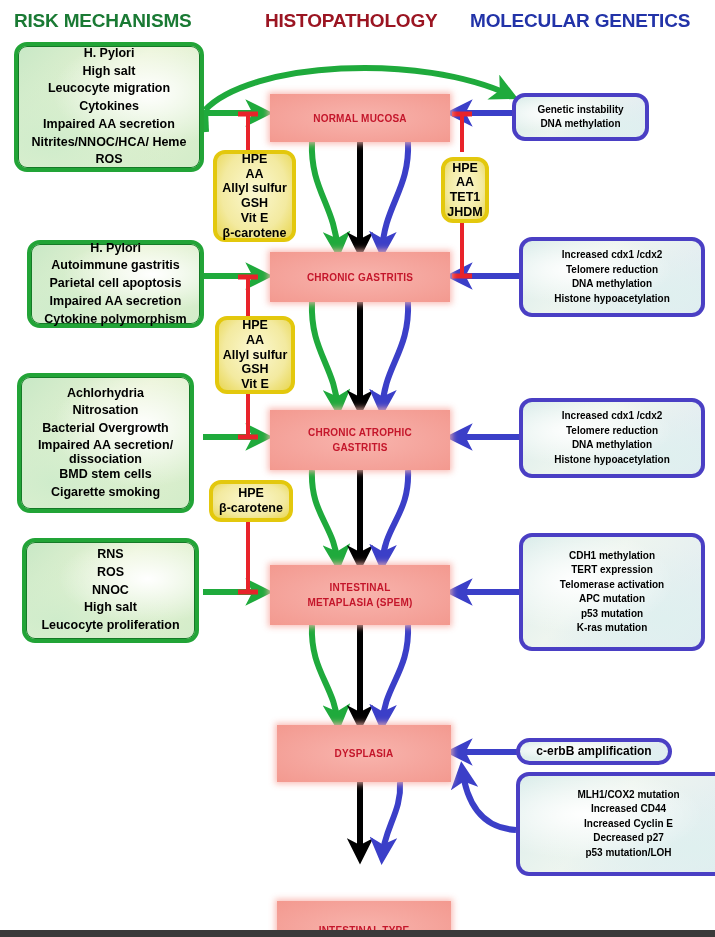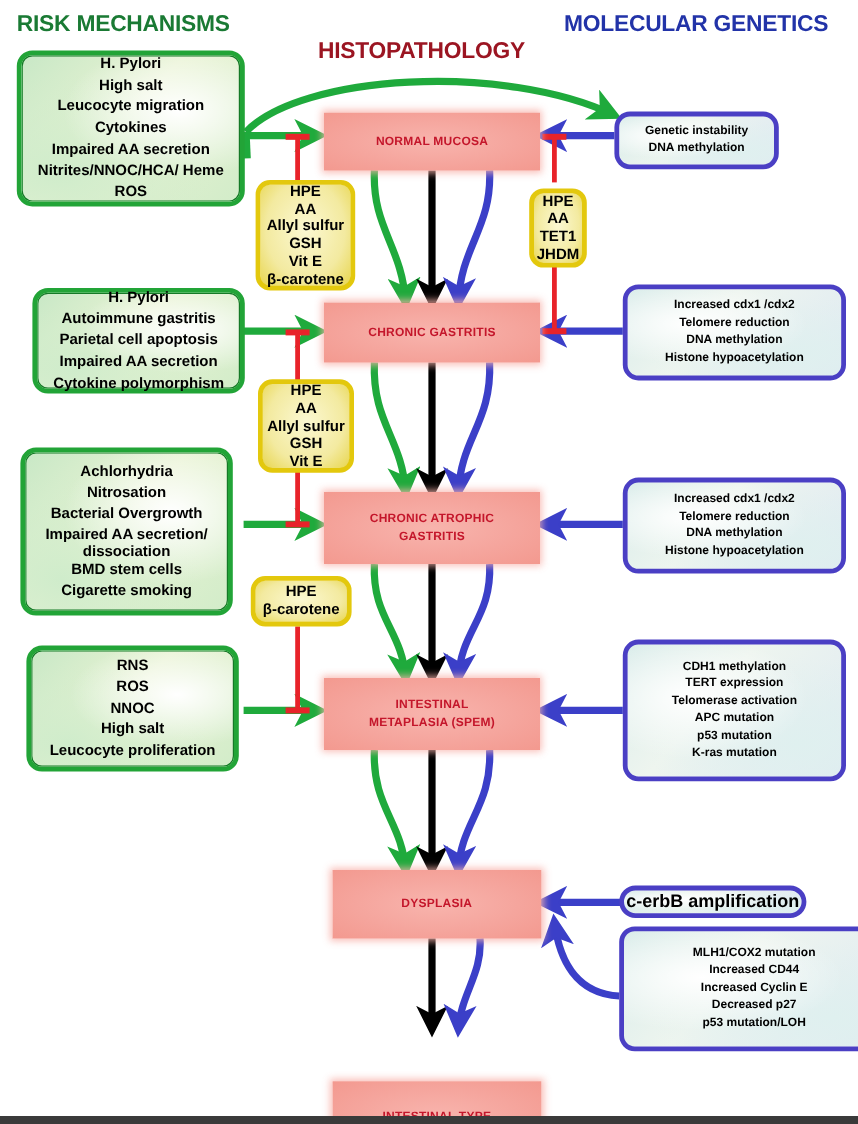--- a/index.html
+++ b/index.html
@@ -7,21 +7,21 @@
   body{
     font-family:"Liberation Sans","DejaVu Sans",sans-serif;
     width:715px;height:937px;position:relative;overflow:hidden;
   }
   #stage{position:relative;width:715px;height:937px;background:#fff;}
 
   svg#wires{position:absolute;left:0;top:0;width:715px;height:937px;pointer-events:none;}
 
   .hdr{position:absolute;font-weight:bold;font-size:19px;letter-spacing:-0.2px;white-space:nowrap;}
   .hdr-risk{left:14px;top:10px;color:#1a7a34;}
-  .hdr-histo{left:265px;top:10px;color:#9b1522;margin-top:22px;}
+  .hdr-histo{left:265px;top:10px;color:#9b1522;}
   .hdr-mol{left:470px;top:10px;color:#2233a8;}
 
   
   .gbox{
     position:absolute;box-sizing:border-box;
     border:4px solid #22a437;border-radius:13px;
     background:
       radial-gradient(ellipse at 72% 38%, #ffffff 0%, rgba(255,255,255,0) 52%),
       radial-gradient(ellipse at 18% 80%, #cfeccb 0%, rgba(207,236,203,0) 60%),
       linear-gradient(135deg,#c8e8c6 0%,#e9f3d4 45%,#d2ecc9 100%);
@@ -38,21 +38,21 @@
     border:4px solid #4a3fc4;border-radius:13px;
     background:
       radial-gradient(ellipse at 30% 40%, #ffffff 0%, rgba(255,255,255,0) 55%),
       radial-gradient(ellipse at 80% 75%, #dff0ef 0%, rgba(223,240,239,0) 62%),
       linear-gradient(130deg,#d9ecea 0%,#eef5ef 40%,#dfeaf2 100%);
     display:flex;flex-direction:column;align-items:center;justify-content:center;
     color:#000;font-weight:bold;font-size:10px;line-height:1.45;text-align:center;
     padding:4px 6px;
   }
   .bbox div{white-space:nowrap;}
-  .bbox.pill{border-radius:17px;font-size:15px;justify-content:center;}
+  .bbox.pill{border-radius:17px;font-size:12px;justify-content:center;}
 
   
   .ybox{
     position:absolute;box-sizing:border-box;
     border:4px solid #e3c80d;border-radius:12px;
     background:
       radial-gradient(ellipse at 50% 45%, #fbf8d2 0%, #f3eaa0 62%, #e8d64f 100%);
     display:flex;flex-direction:column;align-items:center;justify-content:center;
     color:#000;font-weight:bold;font-size:12.5px;line-height:1.18;text-align:center;
     padding:3px 7px;z-index:6;

